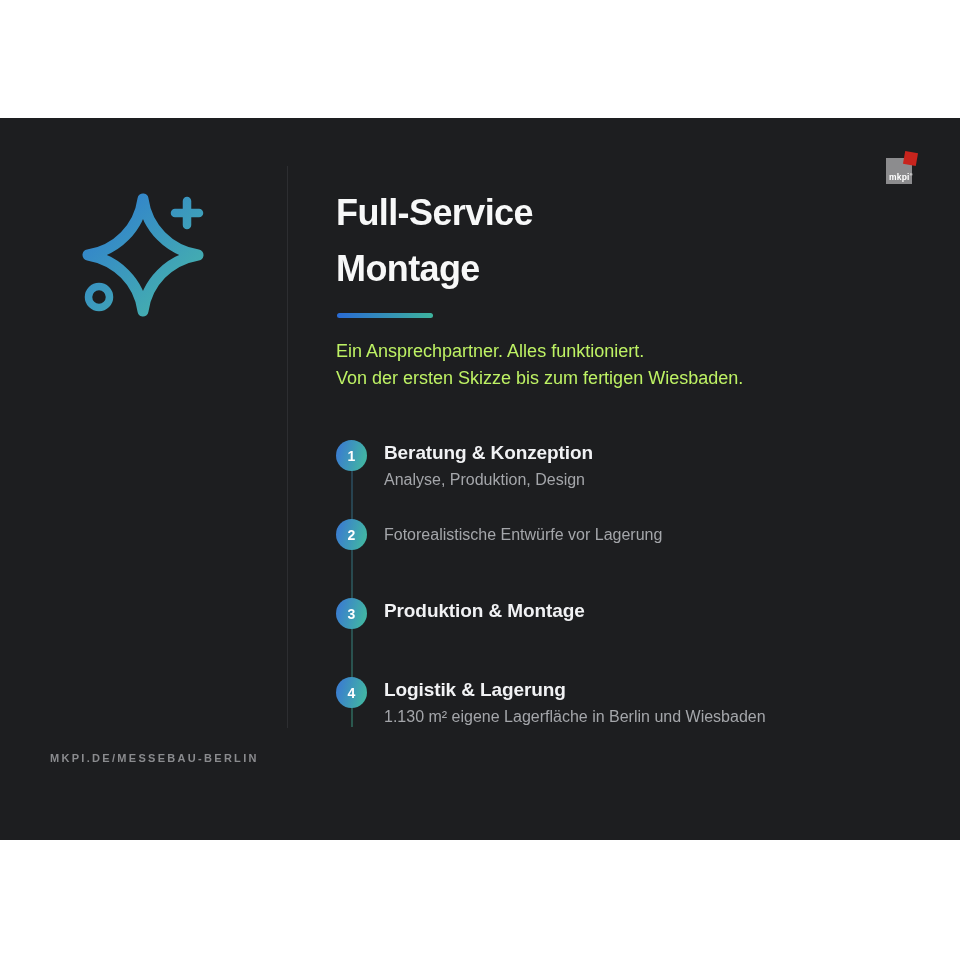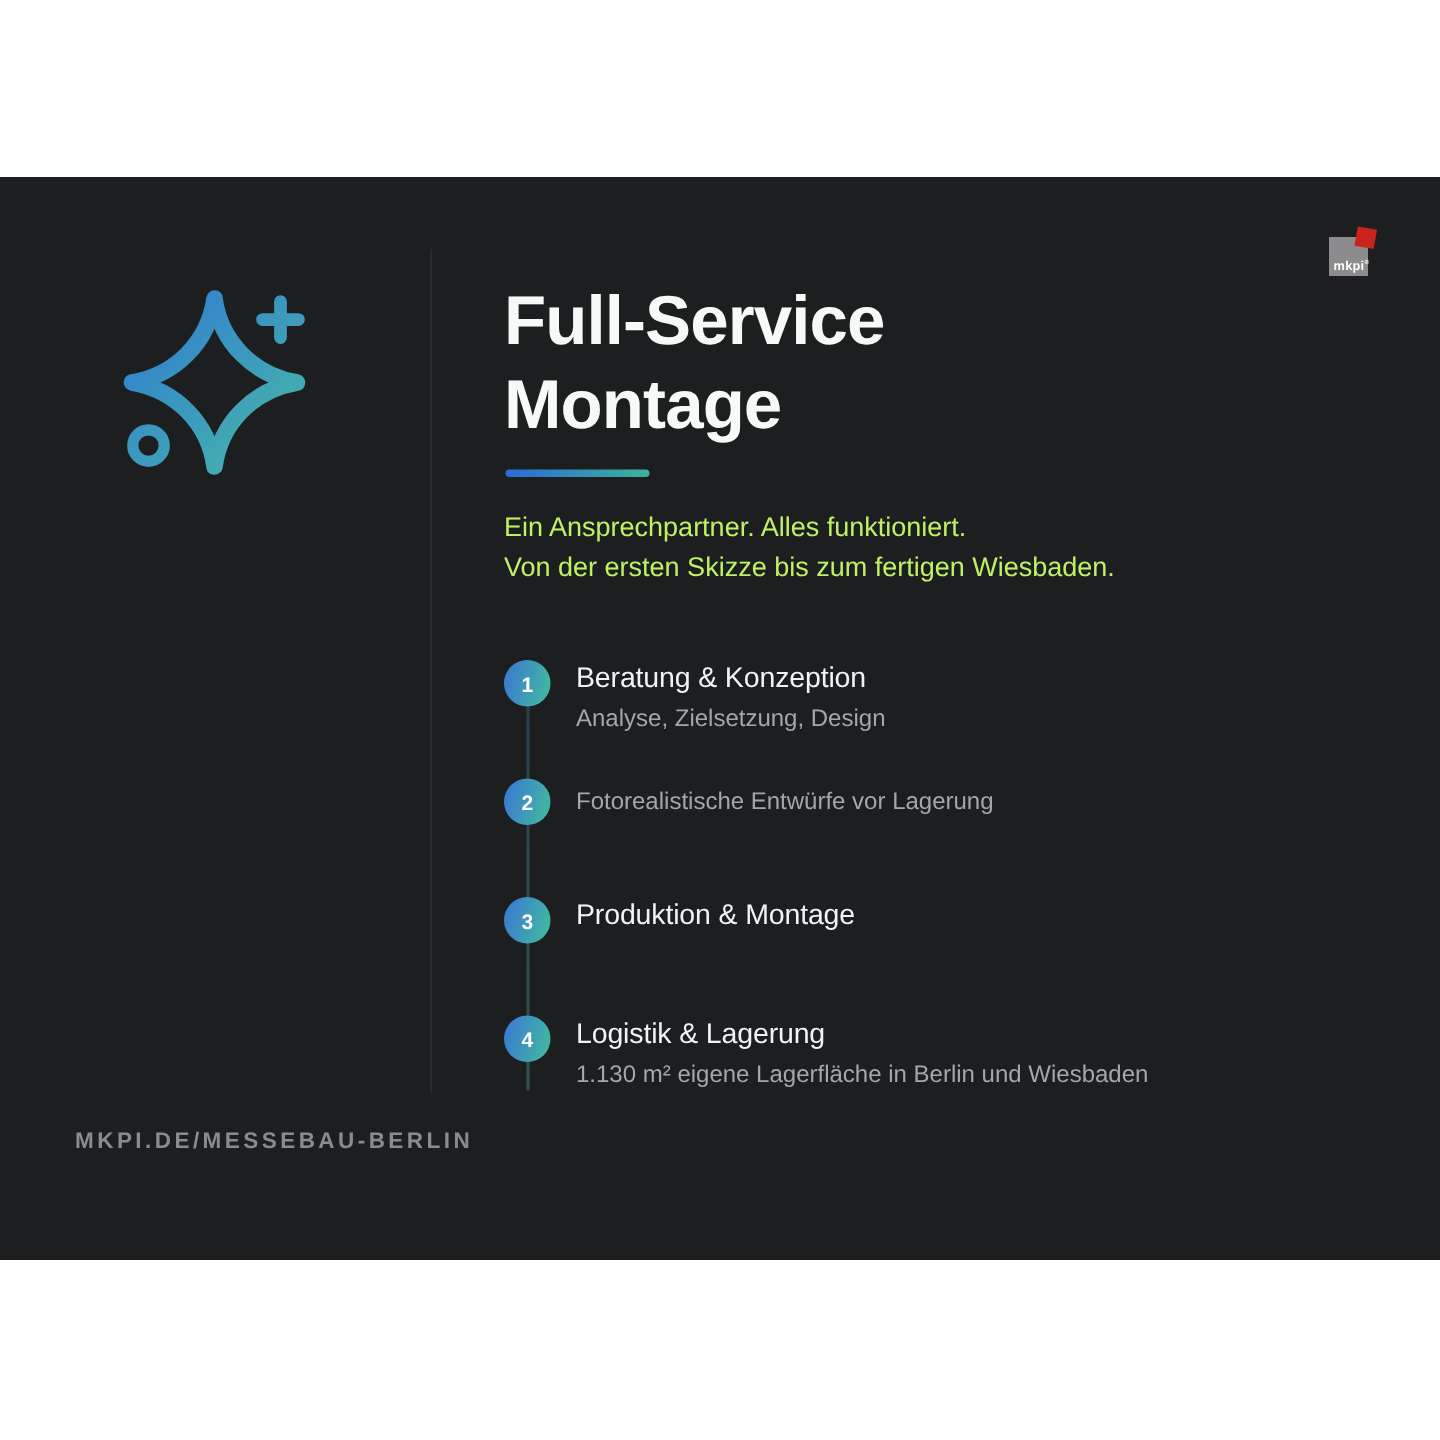--- a/index.html
+++ b/index.html
@@ -42,21 +42,21 @@
   .brand-reg{font-size:4px;vertical-align:super;}
   .brand-red{
     position:absolute;top:-6px;left:18px;width:13px;height:13px;
     background:#c8241d;
     transform:rotate(10deg);
   }
   
   .content{position:absolute;left:336px;top:0;width:590px;}
   .title{
     position:absolute;top:67px;left:0;
-    font-size:46px;line-height:56px;font-weight:700;
+    font-size:36px;line-height:56px;font-weight:700;
     letter-spacing:-0.6px;color:#f7f8f8;margin:0;
   }
   .title span{display:block;}
   .underline{
     position:absolute;top:195px;left:1px;width:96px;height:5px;border-radius:2.5px;
     background:linear-gradient(90deg,#2a6bd4,#3db39d);
   }
   .subtitle{
     position:absolute;top:220px;left:0;
     font-size:18px;line-height:27px;font-weight:400;color:#bef264;margin:0;
@@ -75,31 +75,31 @@
   .step-0{top:322px;} .step-1{top:401px;} .step-2{top:480px;} .step-3{top:559px;}
   .badge{
     flex:0 0 auto;width:31px;height:31px;border-radius:50%;
     background:linear-gradient(105deg,#3b80cd 15%,#41b3a5 85%);
     display:flex;align-items:center;justify-content:center;
     font-size:14px;font-weight:700;color:#ffffff;
     position:relative;z-index:1;
   }
   .step-text{margin-left:17px;margin-top:1px;}
   .step-title{
-    font-size:19px;font-weight:400;color:#f1f2f4;
+    font-size:19px;font-weight:700;color:#f1f2f4;
     line-height:24px;margin:0;letter-spacing:-0.1px;
   }
   .step-desc{
     font-size:16px;font-weight:400;color:#a4a6aa;
     line-height:24px;margin:3px 0 0 0;
   }
   
   .footer-url{
     position:absolute;left:50px;top:634px;
-    font-size:15px;font-weight:700;letter-spacing:2.3px;
+    font-size:11px;font-weight:700;letter-spacing:2.3px;
     color:#8a8b8e;text-decoration:none;
   }
 </style>
 </head>
 <body>
 
 <div class="page">
   <div class="card">
 
     <svg class="logo-svg" viewBox="0 0 130 130" aria-hidden="true">
@@ -135,21 +135,21 @@
       </p>
     </div>
 
     <div class="steps">
       <div class="timeline"></div>
 
       <div class="step step-0">
         <div class="badge">1</div>
         <div class="step-text">
           <p class="step-title">Beratung &amp; Konzeption</p>
-          <p class="step-desc">Analyse, Zielsetzung, Design</p>
+          <p class="step-desc">Analyse, Produktion, Design</p>
         </div>
       </div>
 
       <div class="step step-1">
         <div class="badge">2</div>
         <div class="step-text">
           <p class="step-desc">Fotorealistische Entwürfe vor Lagerung</p>
         </div>
       </div>
 

